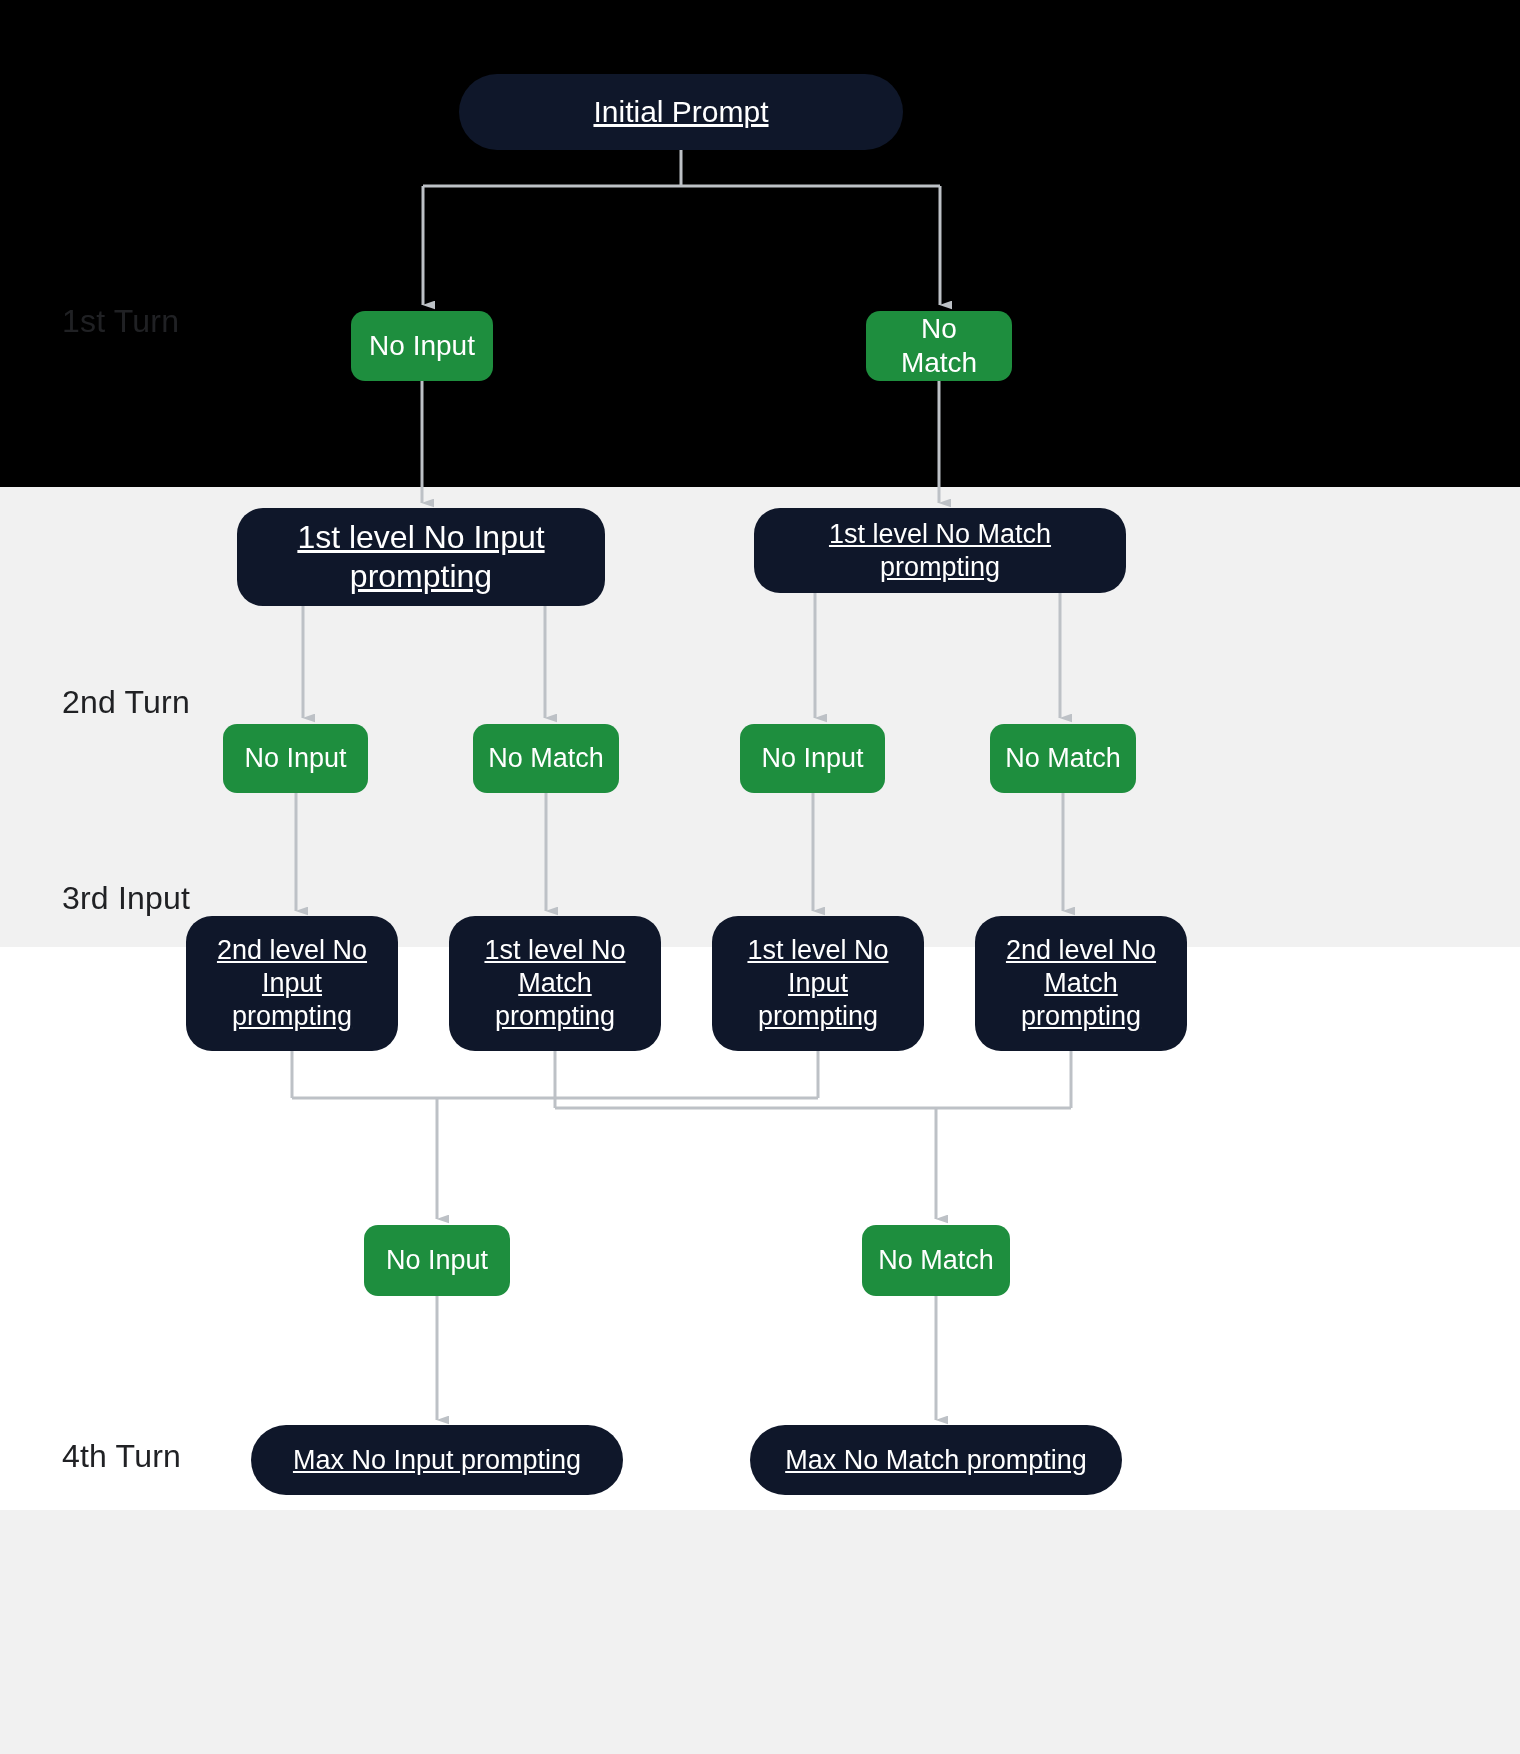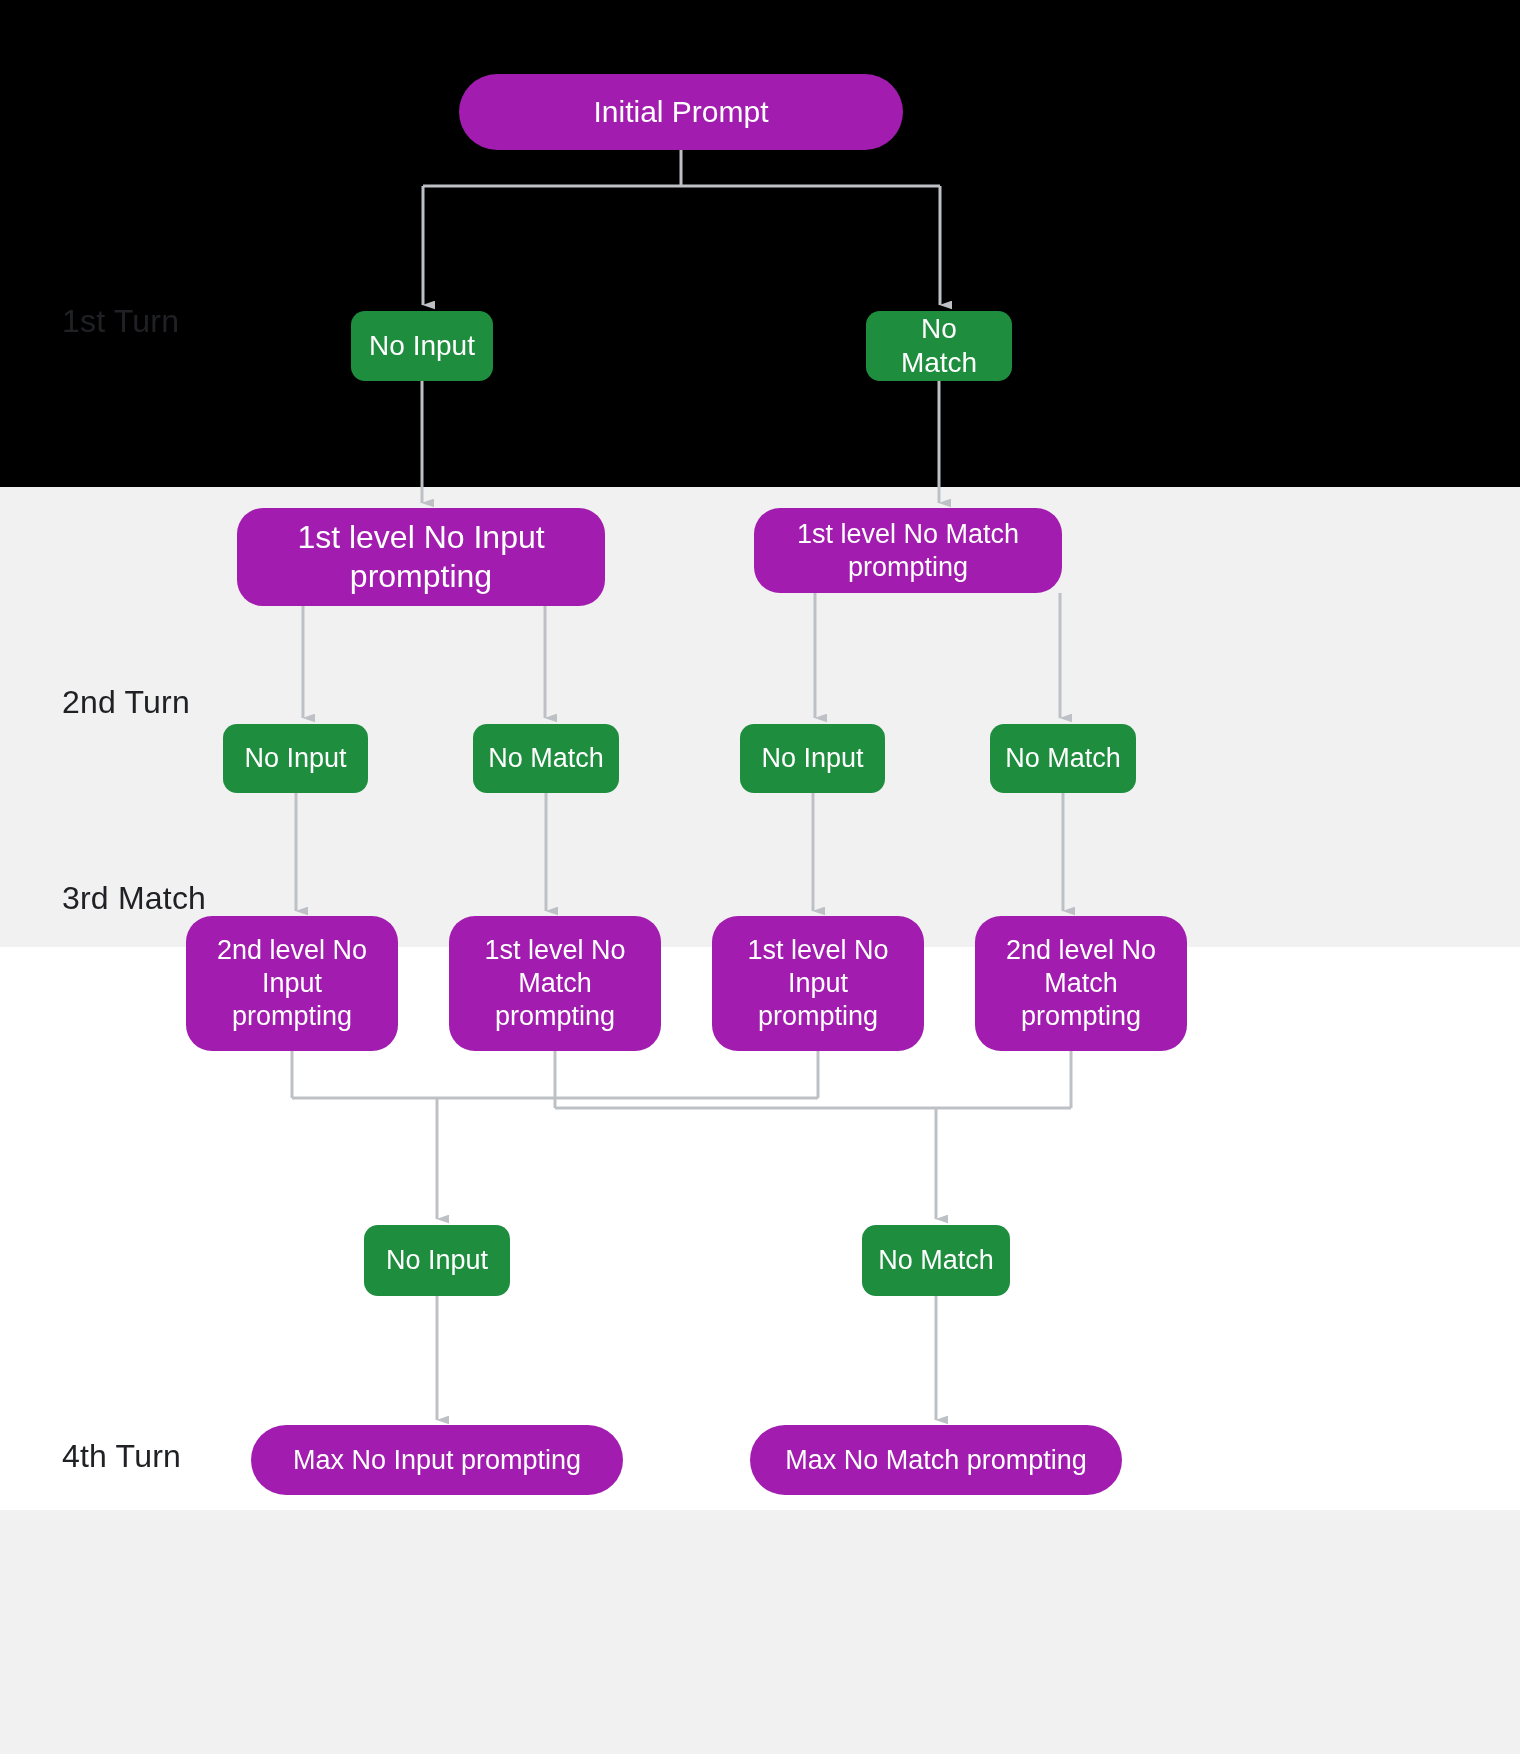--- a/index.html
+++ b/index.html
@@ -47,21 +47,21 @@
     display: flex;
     align-items: center;
     justify-content: center;
     text-align: center;
     color: #ffffff;
     font-size: 27px;
     line-height: 1.22;
     padding: 6px 14px;
     white-space: pre-line;
   }
-  .node.blue  { background: #a21caf; }
+  .node.blue  { background: #0f172a; text-decoration: underline; }
   .node.green { background: #1e8e3e; }
   .node.pill  { border-radius: 44px; }
   .node.round { border-radius: 14px; }
   .node.soft  { border-radius: 26px; }
 </style>
 </head>
 <body>
 
 <div id="stage">
 
@@ -99,30 +99,30 @@
         <path d="M1071 1051 L1071 1108"></path>
         <path d="M555 1108 L1071 1108"></path>
         <path d="M936 1108 L936 1219" marker-end="url(#arrowhead)"></path>
         <path d="M437 1296 L437 1420" marker-end="url(#arrowhead)"></path>
         <path d="M936 1296 L936 1420" marker-end="url(#arrowhead)"></path>
       </g>
   </svg>
 
   <div class="turn-label on-dark" style="left:62px;top:303px;">1st Turn</div>
   <div class="turn-label" style="left:62px;top:684px;">2nd Turn</div>
-  <div class="turn-label" style="left:62px;top:880px;">3rd Match</div>
+  <div class="turn-label" style="left:62px;top:880px;">3rd Input</div>
   <div class="turn-label" style="left:62px;top:1398px;margin-top:40px;">4th Turn</div>
 
   <div class="node blue pill" style="left:459px;top:74px;width:444px;height:76px;font-size:30px;">Initial Prompt</div>
   <div class="node green round" style="left:351px;top:311px;width:142px;height:70px;font-size:28px;">No Input</div>
   <div class="node green round" style="left:866px;top:311px;width:146px;height:70px;font-size:28px;">No Match</div>
 
   <div class="node blue soft" style="left:237px;top:508px;width:368px;height:98px;font-size:32px;">1st level No Input
 prompting</div>
-  <div class="node blue soft" style="left:754px;top:508px;width:308px;height:85px;font-size:27px;">1st level No Match
+  <div class="node blue soft" style="left:754px;top:508px;width:372px;height:85px;font-size:27px;">1st level No Match
 prompting</div>
 
   <div class="node green round" style="left:223px;top:724px;width:145px;height:69px;font-size:27px;">No Input</div>
   <div class="node green round" style="left:473px;top:724px;width:146px;height:69px;font-size:27px;">No Match</div>
   <div class="node green round" style="left:740px;top:724px;width:145px;height:69px;font-size:27px;">No Input</div>
   <div class="node green round" style="left:990px;top:724px;width:146px;height:69px;font-size:27px;">No Match</div>
 
   <div class="node blue soft" style="left:186px;top:916px;width:212px;height:135px;font-size:27px;">2nd level No
 Input
 prompting</div>

